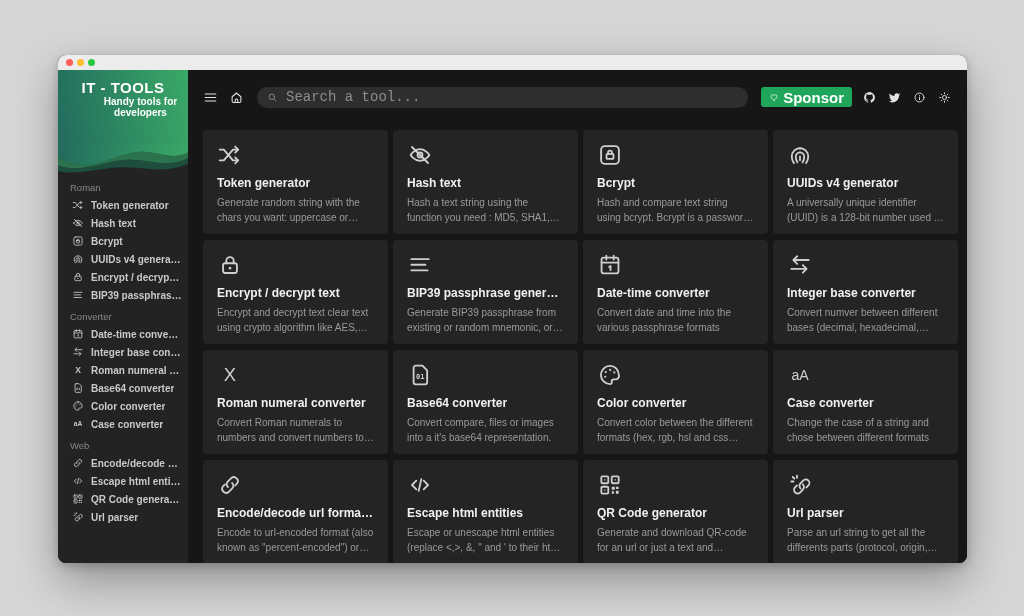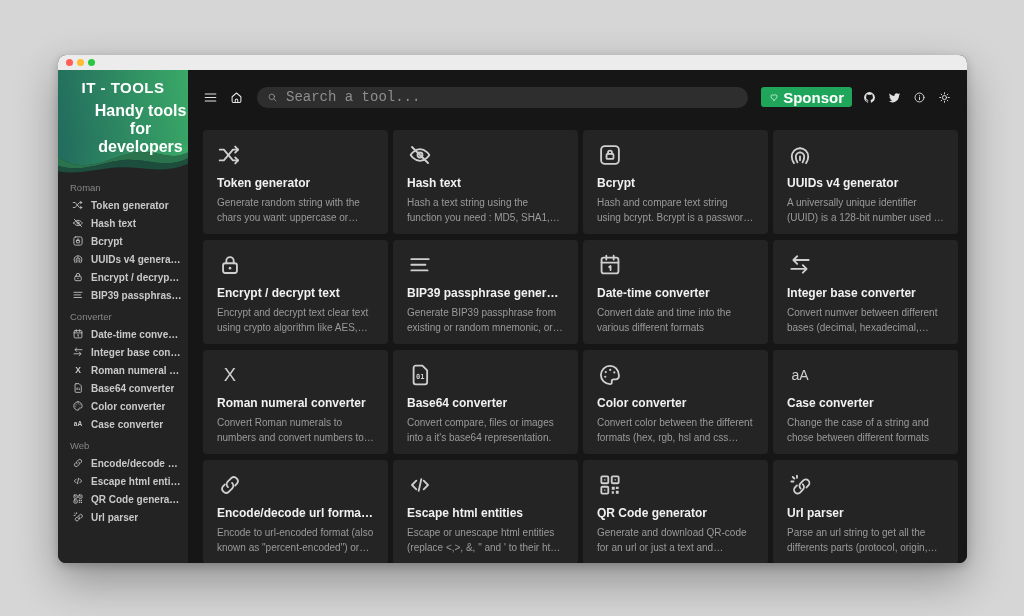--- a/index.html
+++ b/index.html
@@ -13,21 +13,21 @@
   .dot{width:7px;height:7px;border-radius:50%;cursor:pointer;}
   .dot.r{background:var(--traffic-red,#ff5f57);}
   .dot.y{background:var(--traffic-yellow,#febc2e);}
   .dot.g{background:var(--traffic-green,#28c840);}
   .wbody{display:flex;height:596px;}
   
   .sidebar{width:130px;flex:none;background:var(--panel-bg,#232324);overflow:hidden;display:flex;flex-direction:column;}
   .side-header{position:relative;height:66px;color:#fff;text-align:center;padding-top:9px;
     background:linear-gradient(80deg,var(--hg1,#226b5d),var(--hg2,#3aa967));}
   .side-title{font-size:15px;font-weight:bold;letter-spacing:.5px;}
-  .side-sub{font-size:16px;font-weight:bold;margin-top:6px;padding-left:35px;}
+  .side-sub{font-size:10px;font-weight:bold;padding-left:35px;}
   .waves{display:block;width:130px;height:30px;}
   .nav-label{font-size:9.5px;color:#878787;margin:7px 10px 3px 12px;}
   .nav-item{display:flex;align-items:center;gap:7px;padding:3px 6px 3px 14px;color:#c9c9c9;
     font-size:10px;font-weight:bold;cursor:pointer;}
   .nav-ico{width:12px;height:12px;flex:none;display:flex;}
   .nav-ico svg{width:12px;height:12px;}
   .nav-txt{white-space:nowrap;overflow:hidden;text-overflow:ellipsis;}
   
   .main{flex:1;position:relative;background:var(--app-bg,#161616);overflow:hidden;}
   .topbar{display:flex;align-items:center;margin:14px 16px 0 15px;gap:11px;height:26px;}
@@ -374,21 +374,21 @@
               <div class="card-title">BIP39 passphrase generator</div>
               <div class="card-desc">Generate BIP39 passphrase from existing or random mnemonic, or get the mnemonic...</div>
             </div>
             <div class="card">
               <div class="card-ico"><svg viewBox="0 0 24 24" fill="none" stroke="currentColor" stroke-width="1.7" stroke-linecap="round" stroke-linejoin="round">
                   <rect x="4.2" y="5.2" width="15.6" height="14.6" rx="2"></rect>
                   <path d="M4.2 9.8h15.6M8.6 3.4v3.6M15.4 3.4v3.6"></path>
                   <path d="m11.3 13.9 1.2-1v3.8"></path>
                 </svg></div>
               <div class="card-title">Date-time converter</div>
-              <div class="card-desc">Convert date and time into the various different formats</div>
+              <div class="card-desc">Convert date and time into the various passphrase formats</div>
             </div>
             <div class="card">
               <div class="card-ico"><svg viewBox="0 0 24 24" fill="none" stroke="currentColor" stroke-width="1.7" stroke-linecap="round" stroke-linejoin="round">
                   <path d="M20 7.4H6.6"></path>
                   <path d="M9.4 3.9 5.9 7.4l3.5 3.5"></path>
                   <path d="M4 15.6h13.4"></path>
                   <path d="m14.6 12.1 3.5 3.5-3.5 3.5"></path>
                 </svg></div>
               <div class="card-title">Integer base converter</div>
               <div class="card-desc">Convert numver between different bases (decimal, hexadecimal, binary, octale,...</div>

